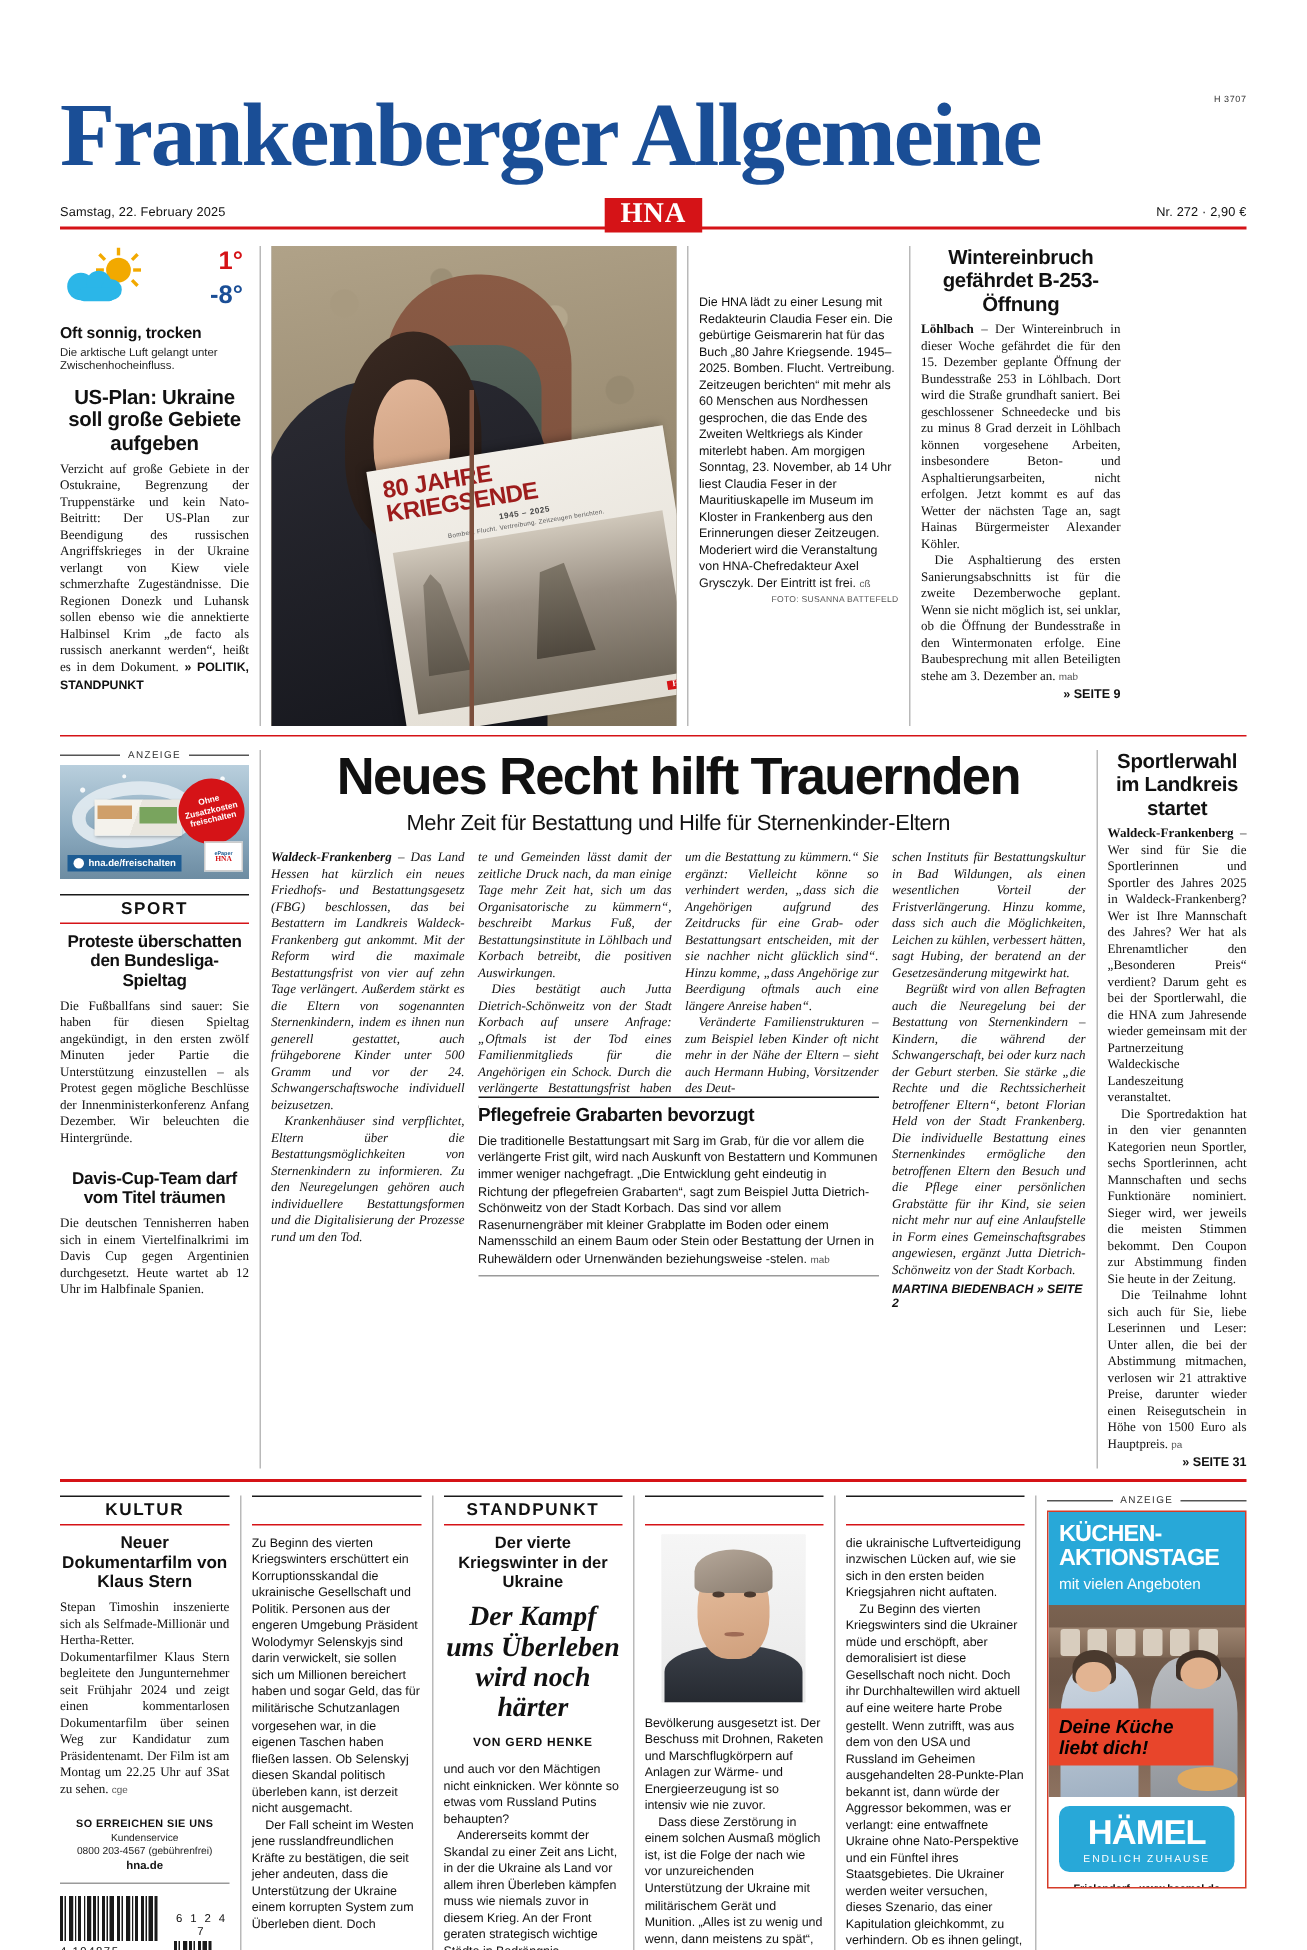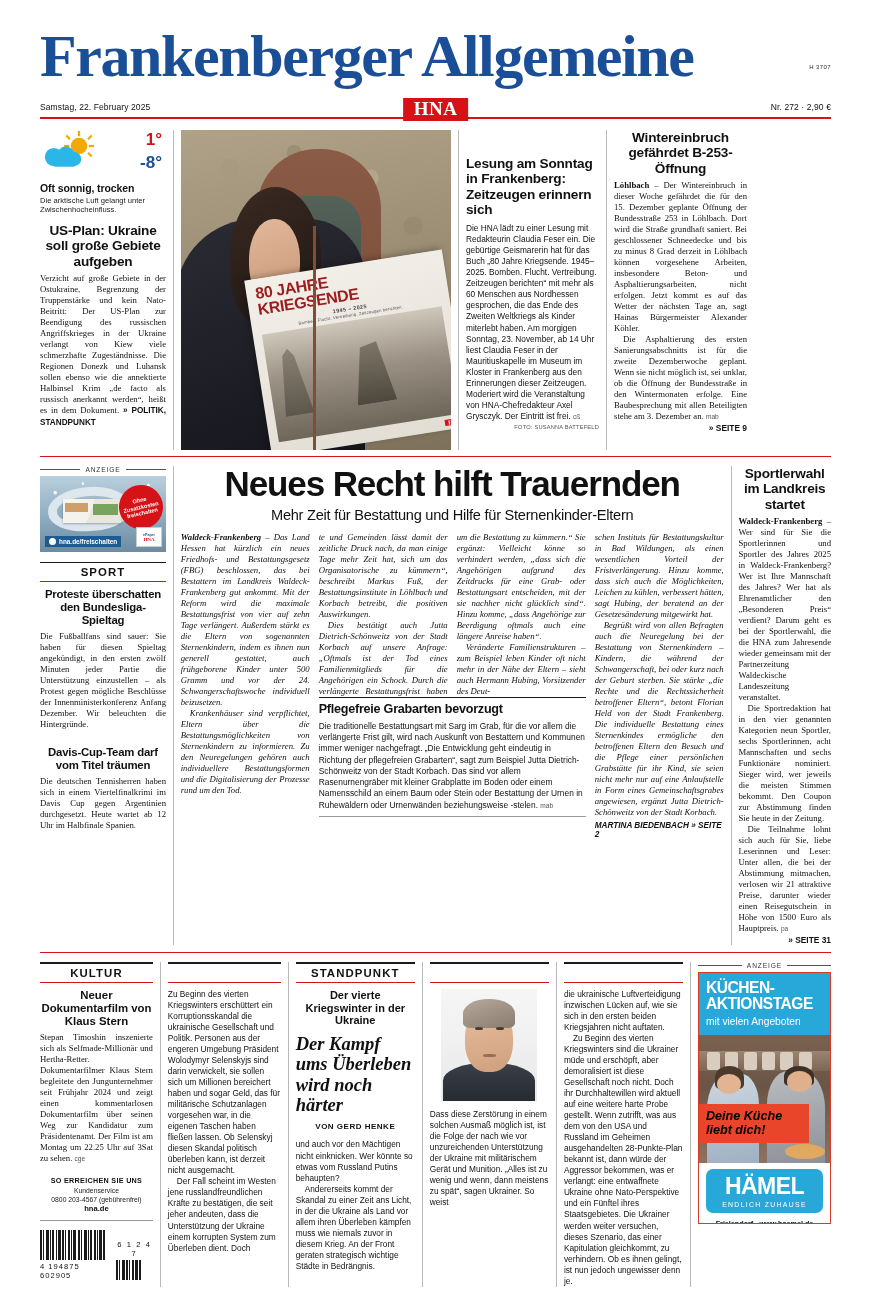--- a/index.html
+++ b/index.html
@@ -6,21 +6,21 @@
   html, body { width: 871px; height: 1300px; }
   body {
     background: #ffffff;
     font-family: "Liberation Serif", serif;
     color: #111;
     overflow: hidden;
   }
   .page { position: relative; width: 871px; height: 1300px; padding: 0 40px; }
 
   
-  .masthead { padding-top: 28px; position: relative; }
+  .masthead { padding-top: 62px; position: relative; }
   .masthead-code {
     position: absolute; right: 0; top: 64px;
     font-family: "Liberation Sans", sans-serif;
     font-size: 6px; color: #333; letter-spacing: .4px;
   }
   .masthead-title {
     font-family: "Liberation Serif", serif;
     font-weight: 700;
     font-size: 60px;
     line-height: .96;
@@ -219,21 +219,21 @@
   .c-adk  { width:133px; }
 
   .kultur-hl { font-family:"Liberation Sans", sans-serif; font-weight:700; font-size:11.4px; line-height:1.14; text-align:center; }
   .contact-box { margin-top:12px; text-align:center; }
   .contact-t { font-family:"Liberation Sans", sans-serif; font-weight:700; font-size:7.2px; letter-spacing:.3px; }
   .contact-s { font-family:"Liberation Sans", sans-serif; font-size:6.8px; margin-top:2px; color:#222; }
   .contact-u { font-family:"Liberation Sans", sans-serif; font-weight:700; font-size:7.6px; margin-top:1px; }
 
   .sp-kicker { font-family:"Liberation Sans", sans-serif; font-weight:700; font-size:11px; line-height:1.16; text-align:center; }
   .sp-title { font-family:"Liberation Serif", serif; font-style:italic; font-weight:700; font-size:18.5px;
-    line-height:1.1; margin-top:7px; }
+    line-height:1.1; text-align:center; margin-top:7px; }
   .sp-author { font-family:"Liberation Sans", sans-serif; font-weight:700; font-size:8px; letter-spacing:.5px;
     text-align:center; margin-top:7px; }
   .sp-portrait { width:96px; height:112px; margin:0 auto; position:relative; overflow:hidden; background:#f2f2f2; }
   .pt-bg { position:absolute; inset:0; background:linear-gradient(180deg,#f6f6f6,#e9e9e9); }
   .pt-shoulders { position:absolute; left:2%; bottom:0; width:96%; height:34%;
     background:linear-gradient(180deg,#3a3f48,#262a31); border-radius:46% 46% 0 0; }
   .pt-neck { position:absolute; left:38%; bottom:28%; width:24%; height:16%; background:#d6a684; }
   .pt-head { position:absolute; left:25%; top:14%; width:50%; height:60%;
     background:linear-gradient(165deg,#e8c0a0,#cf9f7c); border-radius:48% 48% 42% 42%; }
   .pt-hair { position:absolute; left:23%; top:9%; width:54%; height:26%;
@@ -367,21 +367,20 @@
           <div class="bk-img"></div>
           <div class="bk-hna">HNA</div>
         </div>
       </div>
     </div>
 
     <div class="vsep"></div>
 
     <div class="col c-les">
       <div style="height:26px"></div>
-      <div class="hl-sans left">Lesung am Sonntag in Frankenberg: Zeitzeugen erinnern sich</div>
       <div class="body-sans mt6">
         <p><span>Die HNA lädt zu einer Lesung mit Redakteurin Claudia Feser ein. Die gebürtige Geismarerin hat für das Buch „80 Jahre Kriegsende. 1945–2025. Bomben. Flucht. Vertreibung. Zeitzeugen berichten“ mit mehr als 60 Menschen aus Nordhessen gesprochen, die das Ende des Zweiten Weltkriegs als Kinder miterlebt haben. Am morgigen Sonntag, 23. November, ab 14 Uhr liest Claudia Feser in der Mauritiuskapelle im Museum im Kloster in Frankenberg aus den Erinnerungen dieser Zeitzeugen. Moderiert wird die Veranstaltung von HNA-Chefredakteur Axel Grysczyk. Der Eintritt ist frei.</span> <span class="sign">cß</span></p>
       </div>
       <div class="photo-credit">FOTO: SUSANNA BATTEFELD</div>
     </div>
 
     <div class="vsep"></div>
 
     <div class="col c-win">
       <div class="hl-sans">Wintereinbruch gefährdet B-253-Öffnung</div>
@@ -619,20 +618,21 @@
         <div class="pt-bg"></div>
         <div class="pt-shoulders"></div>
         <div class="pt-neck"></div>
         <div class="pt-head"></div>
         <div class="pt-hair"></div>
         <div class="pt-eye-l"></div>
         <div class="pt-eye-r"></div>
         <div class="pt-mouth"></div>
       </div>
       <div class="body-sans mt8">
+        <p style="text-indent:0">Bevölkerung ausgesetzt ist. Der Beschuss mit Drohnen, Raketen und Marschflugkörpern auf Anlagen zur Wärme- und Energieerzeugung ist so intensiv wie nie zuvor.</p>
         <p>Dass diese Zerstörung in einem solchen Ausmaß möglich ist, ist die Folge der nach wie vor unzureichenden Unterstützung der Ukraine mit militärischem Gerät und Munition. „Alles ist zu wenig und wenn, dann meistens zu spät“, sagen Ukrainer. So weist</p>
       </div>
     </div>
 
     <div class="vsep"></div>
 
     <div class="col c-sp4">
       <div class="rule-black"></div>
       <div class="section-head" style="visibility:hidden">.</div>
       <div class="rule-red-thin"></div>

